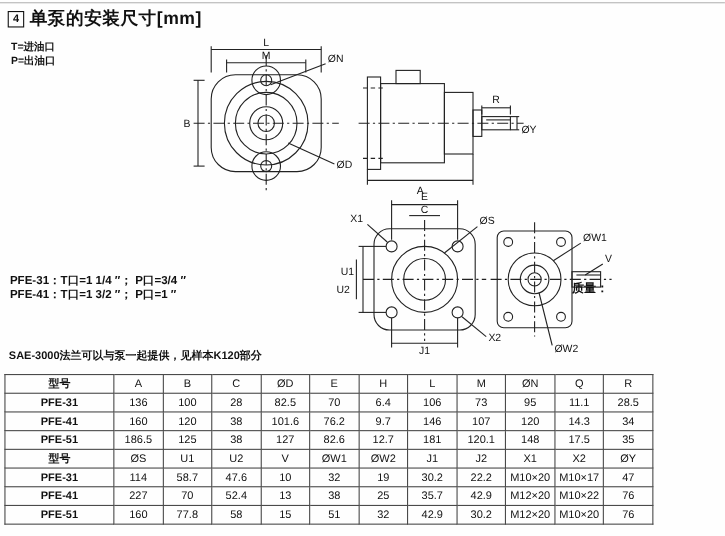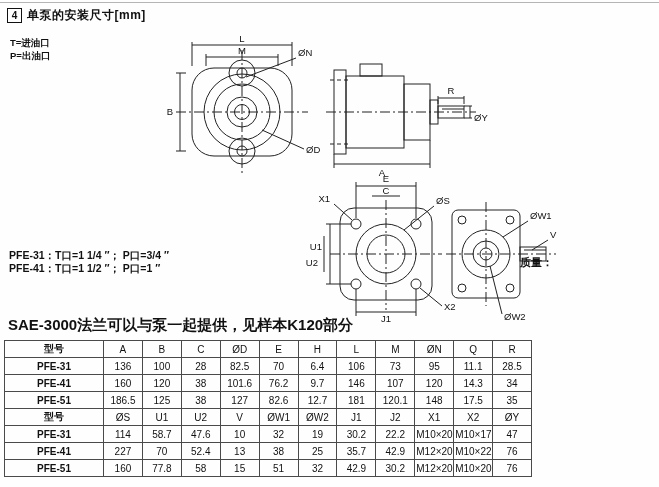--- a/index.html
+++ b/index.html
@@ -4,29 +4,29 @@
 <style>
   html,body{margin:0;padding:0;}
   body{
     width:659px;height:487px;position:relative;background:#fefefe;
     font-family:"Liberation Sans",sans-serif;color:#111;overflow:hidden;
   }
   .top-rule{position:absolute;top:2px;left:0;width:659px;height:1px;background:#b5b5b5;}
   .title-row{position:absolute;top:7px;left:7px;display:flex;align-items:center;gap:5px;}
   .sec-box{width:13px;height:13px;border:1px solid #111;font-size:10px;font-weight:bold;
     display:flex;align-items:center;justify-content:center;}
-  .title{font-size:12px;font-weight:bold;letter-spacing:0.5px;}
+  .title{font-size:16px;font-weight:bold;letter-spacing:0.5px;}
   .port-notes{position:absolute;top:36px;left:10px;font-size:9.5px;font-weight:bold;line-height:13px;}
   .sae-block{position:absolute;top:249px;left:9px;font-size:10.5px;font-weight:bold;line-height:12.5px;}
-  .sae-note{position:absolute;top:316px;left:8px;font-size:15px;font-weight:bold;}
+  .sae-note{position:absolute;top:316px;left:8px;font-size:10px;font-weight:bold;}
   .mass-block{position:absolute;top:256px;left:520px;font-size:11px;font-weight:bold;line-height:13.5px;}
   svg.drawings{position:absolute;top:0;left:0;}
   .dim{font-family:"Liberation Sans",sans-serif;font-size:9.5px;fill:#111;stroke:none;font-weight:normal;}
   table.dims{
-    position:absolute;top:340px;left:4px;width:528px;
+    position:absolute;top:340px;left:4px;width:590px;
     border-collapse:collapse;table-layout:fixed;font-size:10px;
   }
   table.dims td{border:1px solid #4a4a4a;text-align:center;height:16px;padding:0 1px;
     white-space:nowrap;overflow:hidden;}
   table.dims td:first-child{font-weight:bold;}
   col.c0{width:99px;}
 </style>
 </head>
 <body>
 
@@ -150,21 +150,21 @@
     <line x1="490" y1="266" x2="502" y2="314"></line>
     <line x1="532" y1="250" x2="548" y2="240"></line>
   </g>
   <text class="dim" x="530" y="219">ØW1</text>
   <text class="dim" x="504" y="320">ØW2</text>
   <text class="dim" x="550" y="238">V</text>
 </svg>
 
 <div class="sae-block">
     <div>PFE-31：T口=1 1/4 ″；  P口=3/4 ″</div>
-    <div>PFE-41：T口=1 1/2 ″；  P口=1 ″</div>
+    <div>PFE-41：T口=1 3/2 ″；  P口=1 ″</div>
   </div>
 <div class="sae-note">SAE-3000法兰可以与泵一起提供，见样本K120部分</div>
 
 <div class="mass-block">
   <div>质量：</div>
 </div>
 
 <table class="dims">
   <colgroup>
     <col class="c0">

